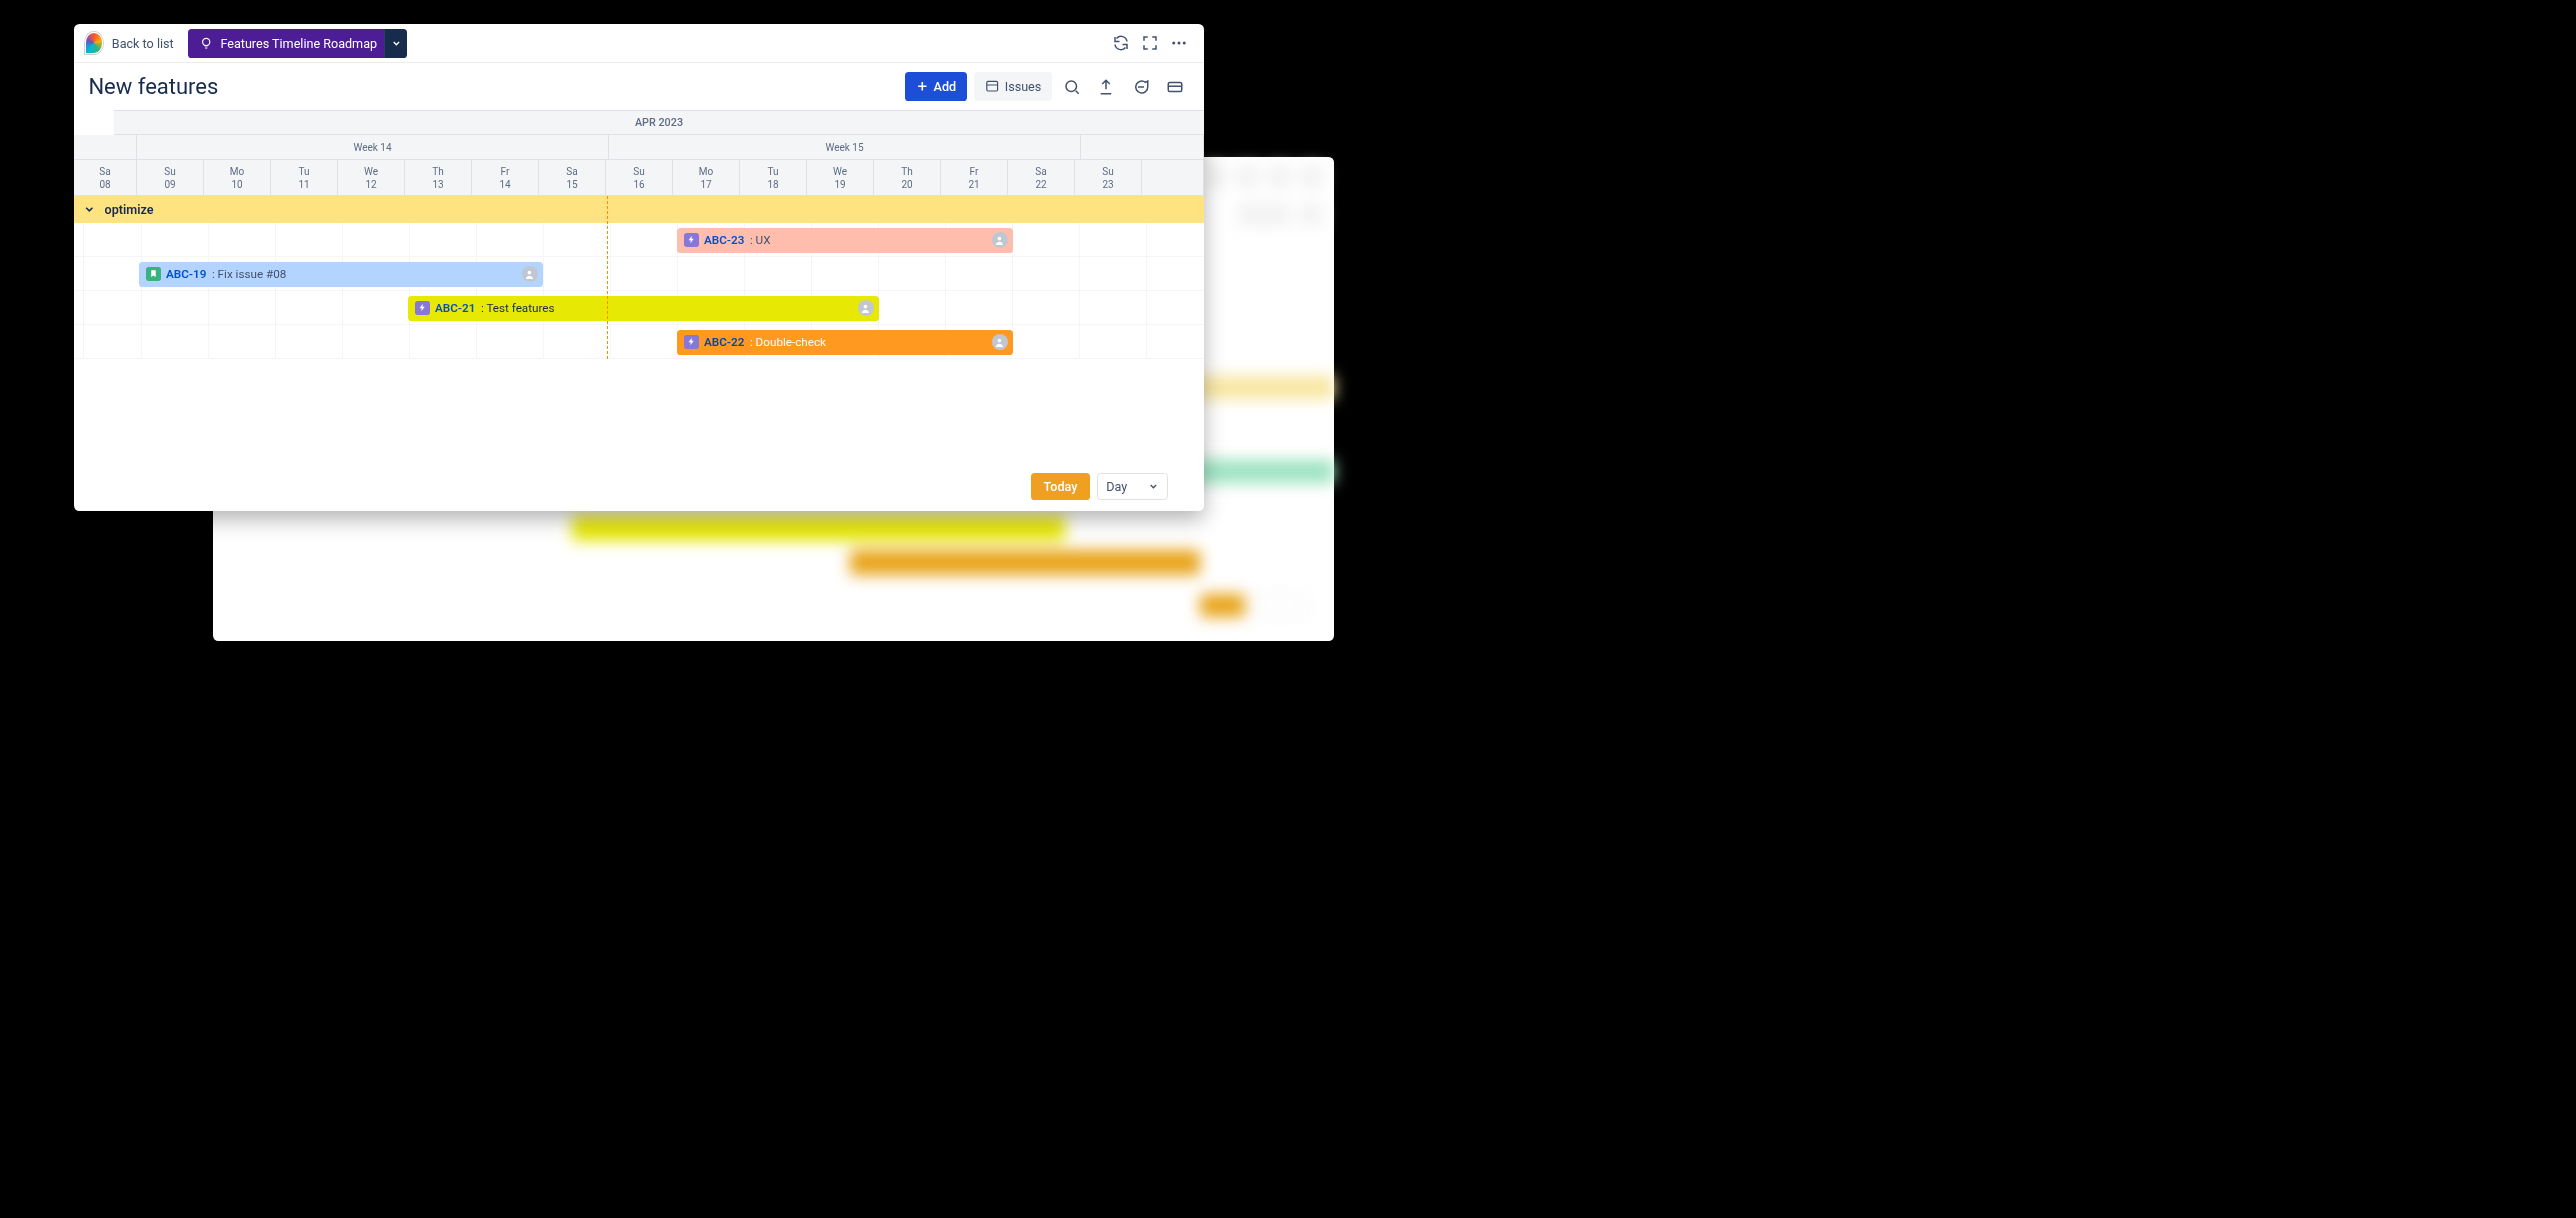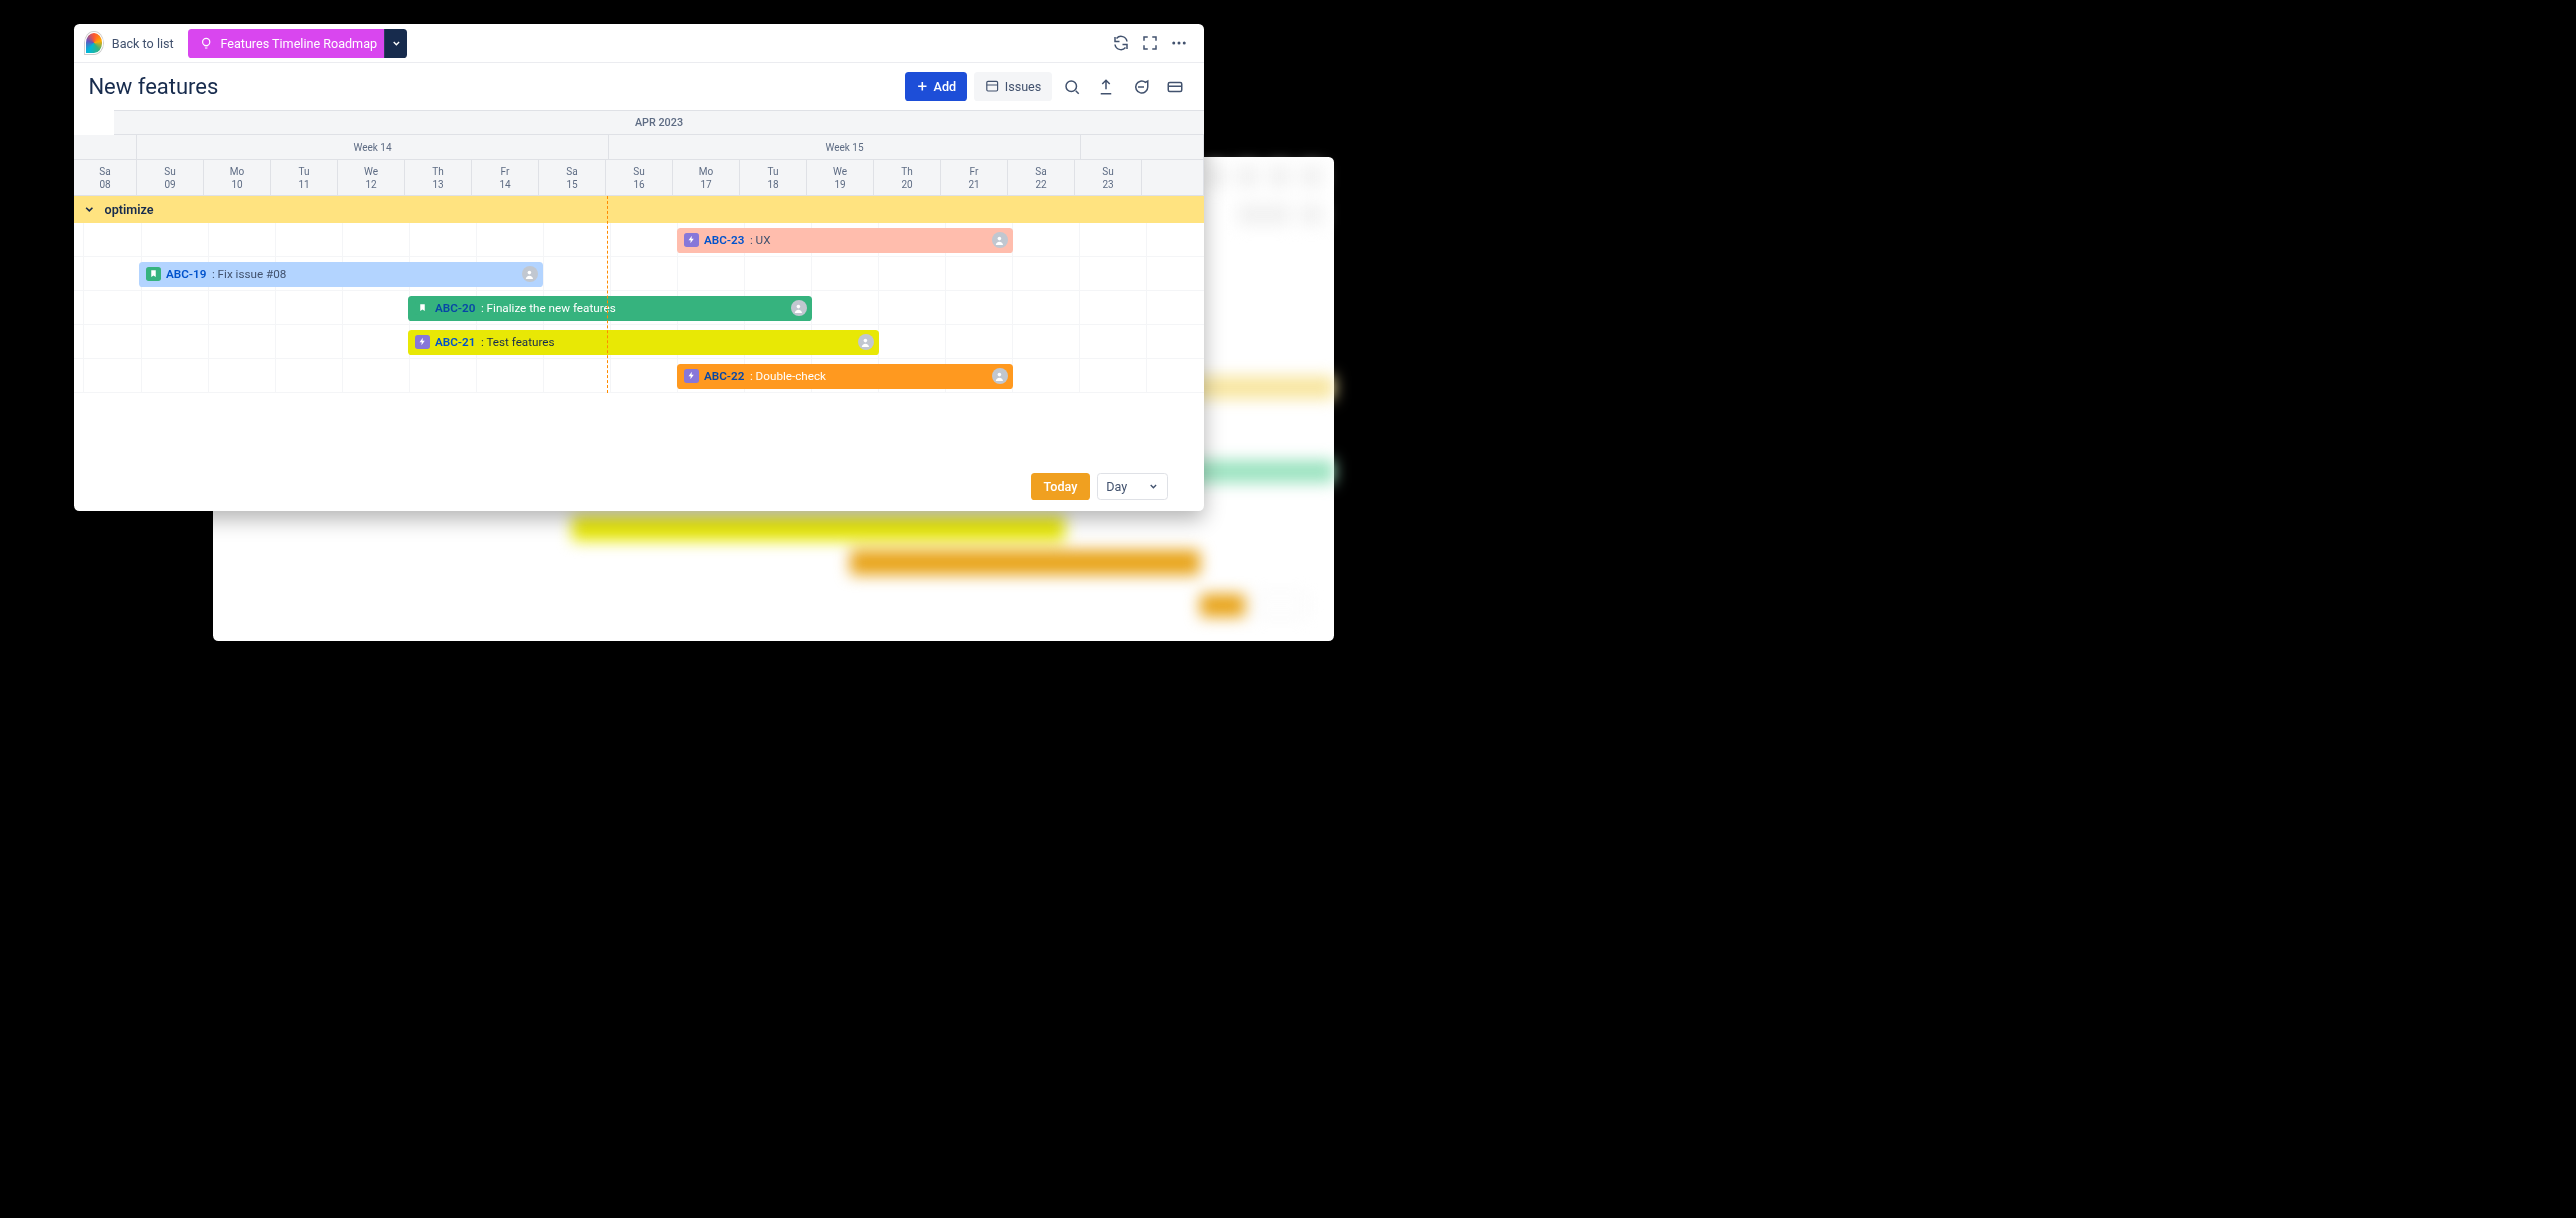--- a/index.html
+++ b/index.html
@@ -74,21 +74,21 @@
 .logo {
   width: 18px; height: 21.5px; border-radius: 50% 50% 50% 0%;
   background: conic-gradient(#ff5630, #ffab00, #36b37e, #00b8d9, #6554c0, #ff5630);
   border: 1.8px solid #fff;
   box-shadow: 0 0 0 0.9px #ccc;
   margin-right: 9px;
 }
 .back-link { color: #42526e; font-size: 12.6px; cursor: pointer; margin-right: 14.4px; }
 .roadmap-btn {
   display: flex; align-items: center;
-  background: #d946ef; color: #fff;
+  background: #4c1d95; color: #fff;
   height: 29px; padding: 0 10.8px; border-radius: 3.6px;
   gap: 7.2px;
 }
 .roadmap-btn svg { width: 14.4px; height: 14.4px; }
 .roadmap-split {
   width: 23px; height: 29px; background: #172b4d; color: #fff;
   border-left: 0.9px solid #2c3e5d;
   border-radius: 0 3.6px 3.6px 0;
   display: flex; align-items: center; justify-content: center;
   margin-left: -3.6px;
@@ -447,37 +447,20 @@
             <span>: Fix issue #08</span>
           <span class="avatar">
               <svg viewBox="0 0 24 24">
                 <circle cx="12" cy="8" r="4"></circle>
                 <path d="M4 22c0-4 4-7 8-7s8 3 8 7z"></path>
               </svg>
             </span>
         </div>
       </div>
       <div class="lane">
-        <div class="task-bar bar-green" id="task-abc20" style="left: 334px; width: 404px;">
-          <span class="type-icon type-story">
-            <svg viewBox="0 0 24 24">
-                <path d="M6 3h12v18l-6-4-6 4z"></path>
-              </svg>
-          </span>
-          <span class="key">ABC-20</span>
-            <span>: Finalize the new features</span>
-          <span class="avatar">
-              <svg viewBox="0 0 24 24">
-                <circle cx="12" cy="8" r="4"></circle>
-                <path d="M4 22c0-4 4-7 8-7s8 3 8 7z"></path>
-              </svg>
-            </span>
-        </div>
-      </div>
-      <div class="lane">
         <div class="task-bar bar-yellow" id="task-abc21" style="left: 334px; width: 471px;">
           <span class="type-icon type-epic">
             <svg viewBox="0 0 24 24">
                 <path d="M13 2L4 14h6l-1 8 9-12h-6z"></path>
               </svg>
           </span>
           <span class="key">ABC-21</span>
             <span>: Test features</span>
           <span class="avatar">
               <svg viewBox="0 0 24 24">

